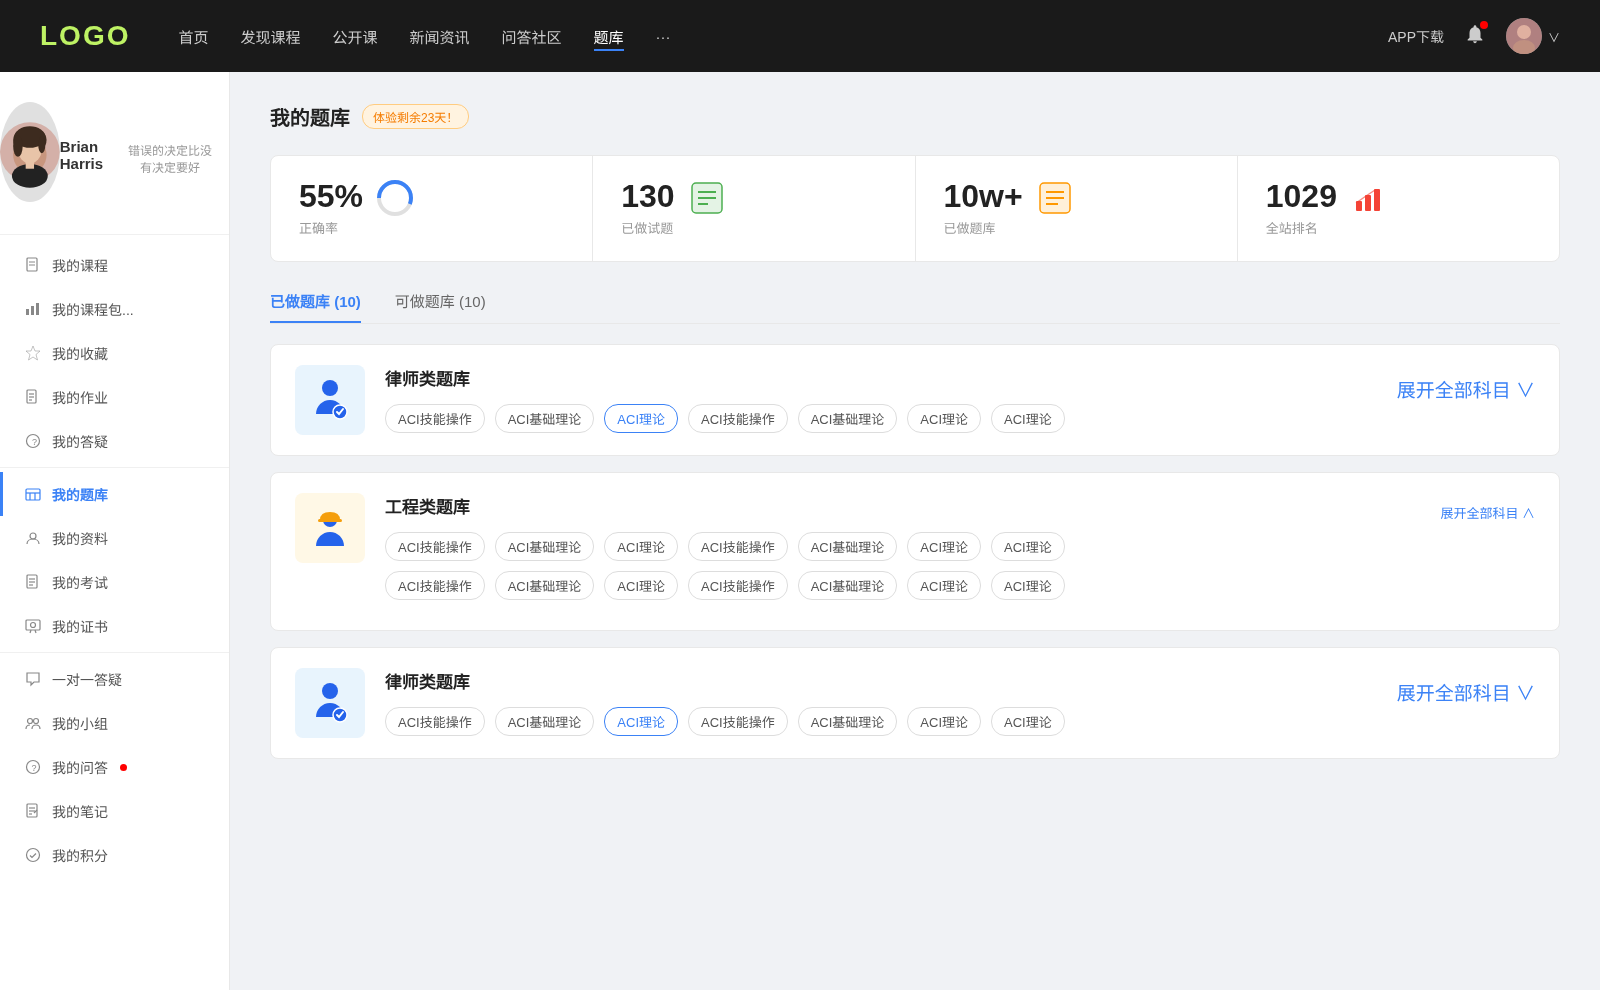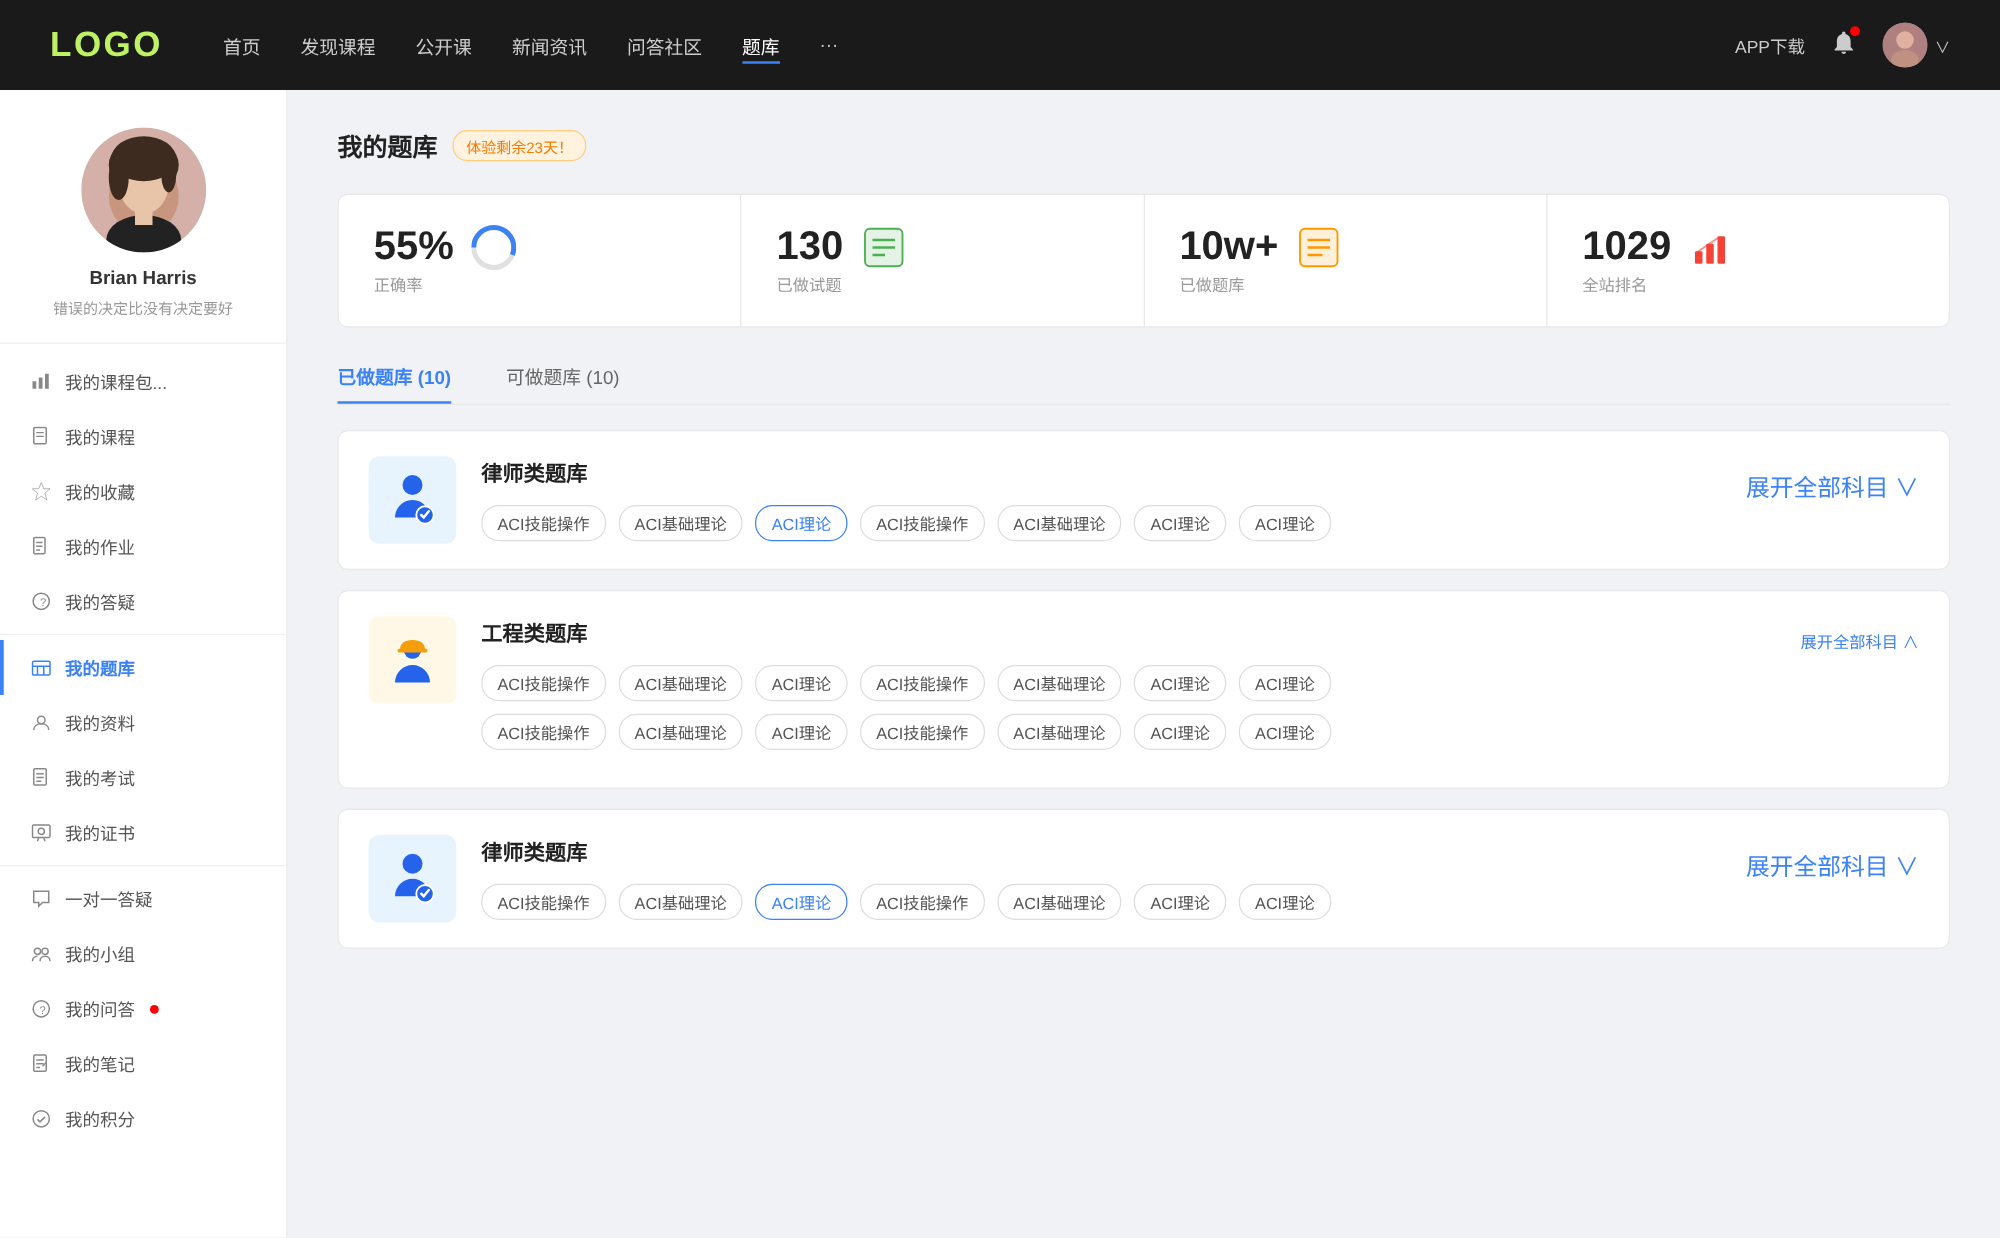--- a/index.html
+++ b/index.html
@@ -18,21 +18,21 @@
     .avatar-wrap { display: flex; align-items: center; gap: 6px; cursor: pointer; }
     .avatar-circle { width: 36px; height: 36px; border-radius: 50%; background: #888; overflow: hidden; display: flex; align-items: center; justify-content: center; }
     .avatar-circle svg { width: 36px; height: 36px; }
     .chevron-down { color: #ccc; font-size: 12px; }
 
     
     .layout { display: flex; height: calc(990px - 72px); }
 
     
     .sidebar { width: 230px; background: #fff; border-right: 1px solid #e8e8e8; flex-shrink: 0; overflow-y: auto; padding-bottom: 20px; }
-    .sidebar-profile { display: flex; flex-direction: column; align-items: center; padding: 30px 0 20px; border-bottom: 1px solid #f0f0f0; }
+    .sidebar-profile { display: flex; flex-direction: row; align-items: center; padding: 30px 0 20px; border-bottom: 1px solid #f0f0f0; }
     .profile-avatar { width: 100px; height: 100px; border-radius: 50%; background: #e0e0e0; overflow: hidden; display: flex; align-items: center; justify-content: center; margin-bottom: 12px; }
     .profile-name { font-size: 15px; font-weight: 600; color: #333; margin-bottom: 6px; }
     .profile-bio { font-size: 12px; color: #999; text-align: center; padding: 0 16px; }
     .sidebar-menu { padding: 8px 0; }
     .menu-item { display: flex; align-items: center; gap: 10px; padding: 12px 24px; cursor: pointer; color: #555; font-size: 14px; position: relative; }
     .menu-item.active { color: #3b82f6; font-weight: 600; }
     .menu-item.active::before { content: ''; position: absolute; left: 0; top: 0; bottom: 0; width: 3px; background: #3b82f6; }
     .menu-icon { width: 18px; height: 18px; display: flex; align-items: center; justify-content: center; flex-shrink: 0; }
     .menu-icon svg { width: 16px; height: 16px; }
     .divider { height: 1px; background: #f0f0f0; margin: 4px 0; }
@@ -49,21 +49,21 @@
     
     .stats-row { display: flex; gap: 0; background: #fff; border: 1px solid #e8e8e8; border-radius: 8px; margin-bottom: 28px; overflow: hidden; }
     .stat-item { flex: 1; padding: 24px 28px; display: flex; gap: 14px; border-right: 1px solid #e8e8e8; }
     .stat-item:last-child { border-right: none; }
     .stat-text { display: flex; flex-direction: column; }
     .stat-value { font-size: 32px; font-weight: 700; color: #222; line-height: 1; margin-bottom: 6px; }
     .stat-label { font-size: 13px; color: #999; }
     .stat-icon { width: 36px; height: 36px; display: flex; align-items: center; justify-content: center; }
 
     
-    .tabs { display: flex; gap: 44px; margin-bottom: 20px; border-bottom: 1px solid #e8e8e8; padding-bottom: 0; }
+    .tabs { display: flex; gap: 34px; margin-bottom: 20px; border-bottom: 1px solid #e8e8e8; padding-bottom: 0; }
     .tab { font-size: 15px; color: #666; cursor: pointer; padding-bottom: 10px; border-bottom: 2px solid transparent; }
     .tab.active { color: #3b82f6; border-bottom: 2px solid #3b82f6; font-weight: 600; }
 
     
     .bank-card { background: #fff; border: 1px solid #e8e8e8; border-radius: 8px; padding: 20px 24px; margin-bottom: 16px; display: flex; align-items: flex-start; gap: 20px; }
     .bank-icon { width: 70px; height: 70px; display: flex; align-items: center; justify-content: center; background: #e8f4fd; border-radius: 8px; flex-shrink: 0; }
     .bank-icon svg { width: 48px; height: 48px; }
     .bank-content { flex: 1; }
     .bank-title { font-size: 17px; font-weight: 600; color: #222; margin-bottom: 14px; }
     .bank-tags { display: flex; flex-wrap: wrap; gap: 10px; align-items: center; }
@@ -132,37 +132,37 @@
       </div>
       <div class="profile-name">Brian Harris</div>
       <div class="profile-bio">错误的决定比没有决定要好</div>
     </div>
 
     <div class="sidebar-menu">
 
       <div class="menu-item">
         <span class="menu-icon">
           <svg viewBox="0 0 16 16" fill="#888" xmlns="http://www.w3.org/2000/svg">
+              <rect x="2" y="1" width="10" height="13" rx="1" stroke="#888" stroke-width="1.2" fill="none"></rect>
+              <line x1="4" y1="5" x2="10" y2="5" stroke="#888" stroke-width="1"></line>
+              <line x1="4" y1="8" x2="10" y2="8" stroke="#888" stroke-width="1"></line>
+            </svg>
+        </span>
+        <span>我的课程</span>
+      </div>
+
+      <div class="menu-item">
+        <span class="menu-icon">
+          <svg viewBox="0 0 16 16" fill="#888" xmlns="http://www.w3.org/2000/svg">
               <rect x="1" y="8" width="3" height="6" fill="#888"></rect>
               <rect x="6" y="5" width="3" height="9" fill="#888"></rect>
               <rect x="11" y="2" width="3" height="12" fill="#888"></rect>
             </svg>
         </span>
         <span>我的课程包...</span>
-      </div>
-
-      <div class="menu-item">
-        <span class="menu-icon">
-          <svg viewBox="0 0 16 16" fill="#888" xmlns="http://www.w3.org/2000/svg">
-              <rect x="2" y="1" width="10" height="13" rx="1" stroke="#888" stroke-width="1.2" fill="none"></rect>
-              <line x1="4" y1="5" x2="10" y2="5" stroke="#888" stroke-width="1"></line>
-              <line x1="4" y1="8" x2="10" y2="8" stroke="#888" stroke-width="1"></line>
-            </svg>
-        </span>
-        <span>我的课程</span>
       </div>
 
       <div class="menu-item">
         <span class="menu-icon">
           <svg viewBox="0 0 16 16" fill="#888" xmlns="http://www.w3.org/2000/svg">
               <polygon points="8,1 10,6 15,6 11,9.5 12.5,15 8,12 3.5,15 5,9.5 1,6 6,6" stroke="#888" stroke-width="0.5" fill="none"></polygon>
             </svg>
         </span>
         <span>我的收藏</span>
       </div>

